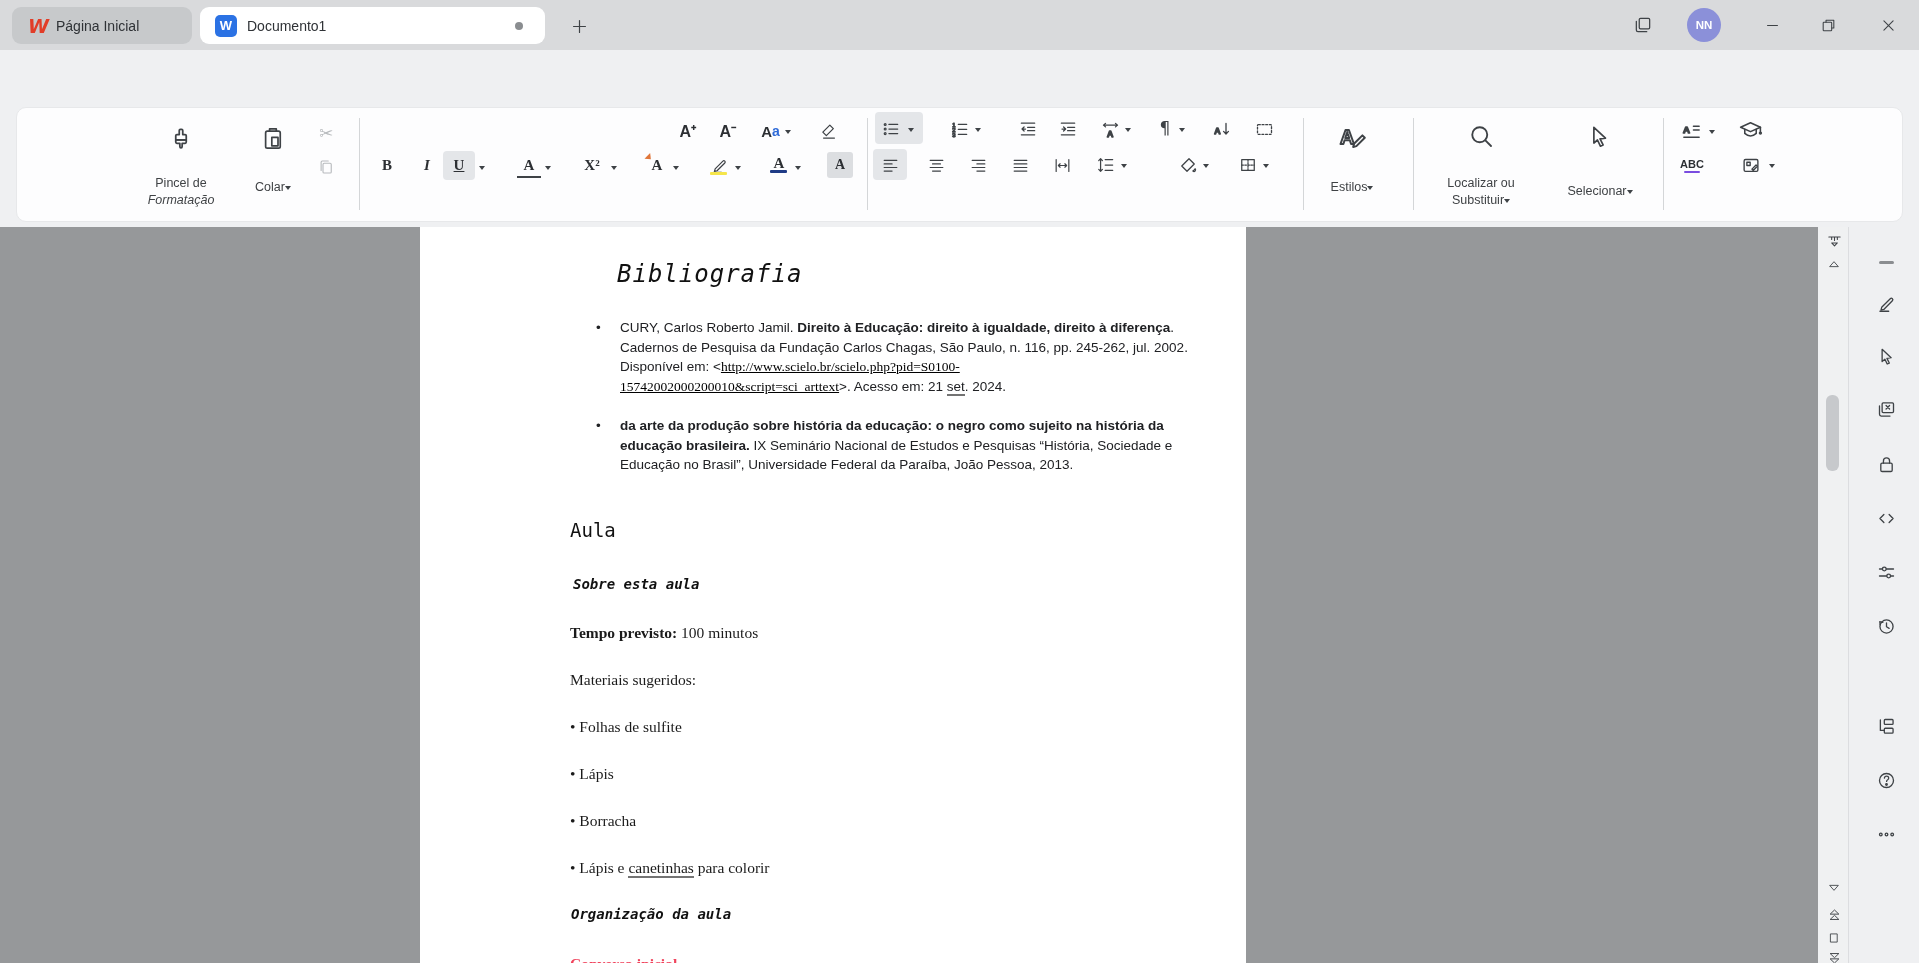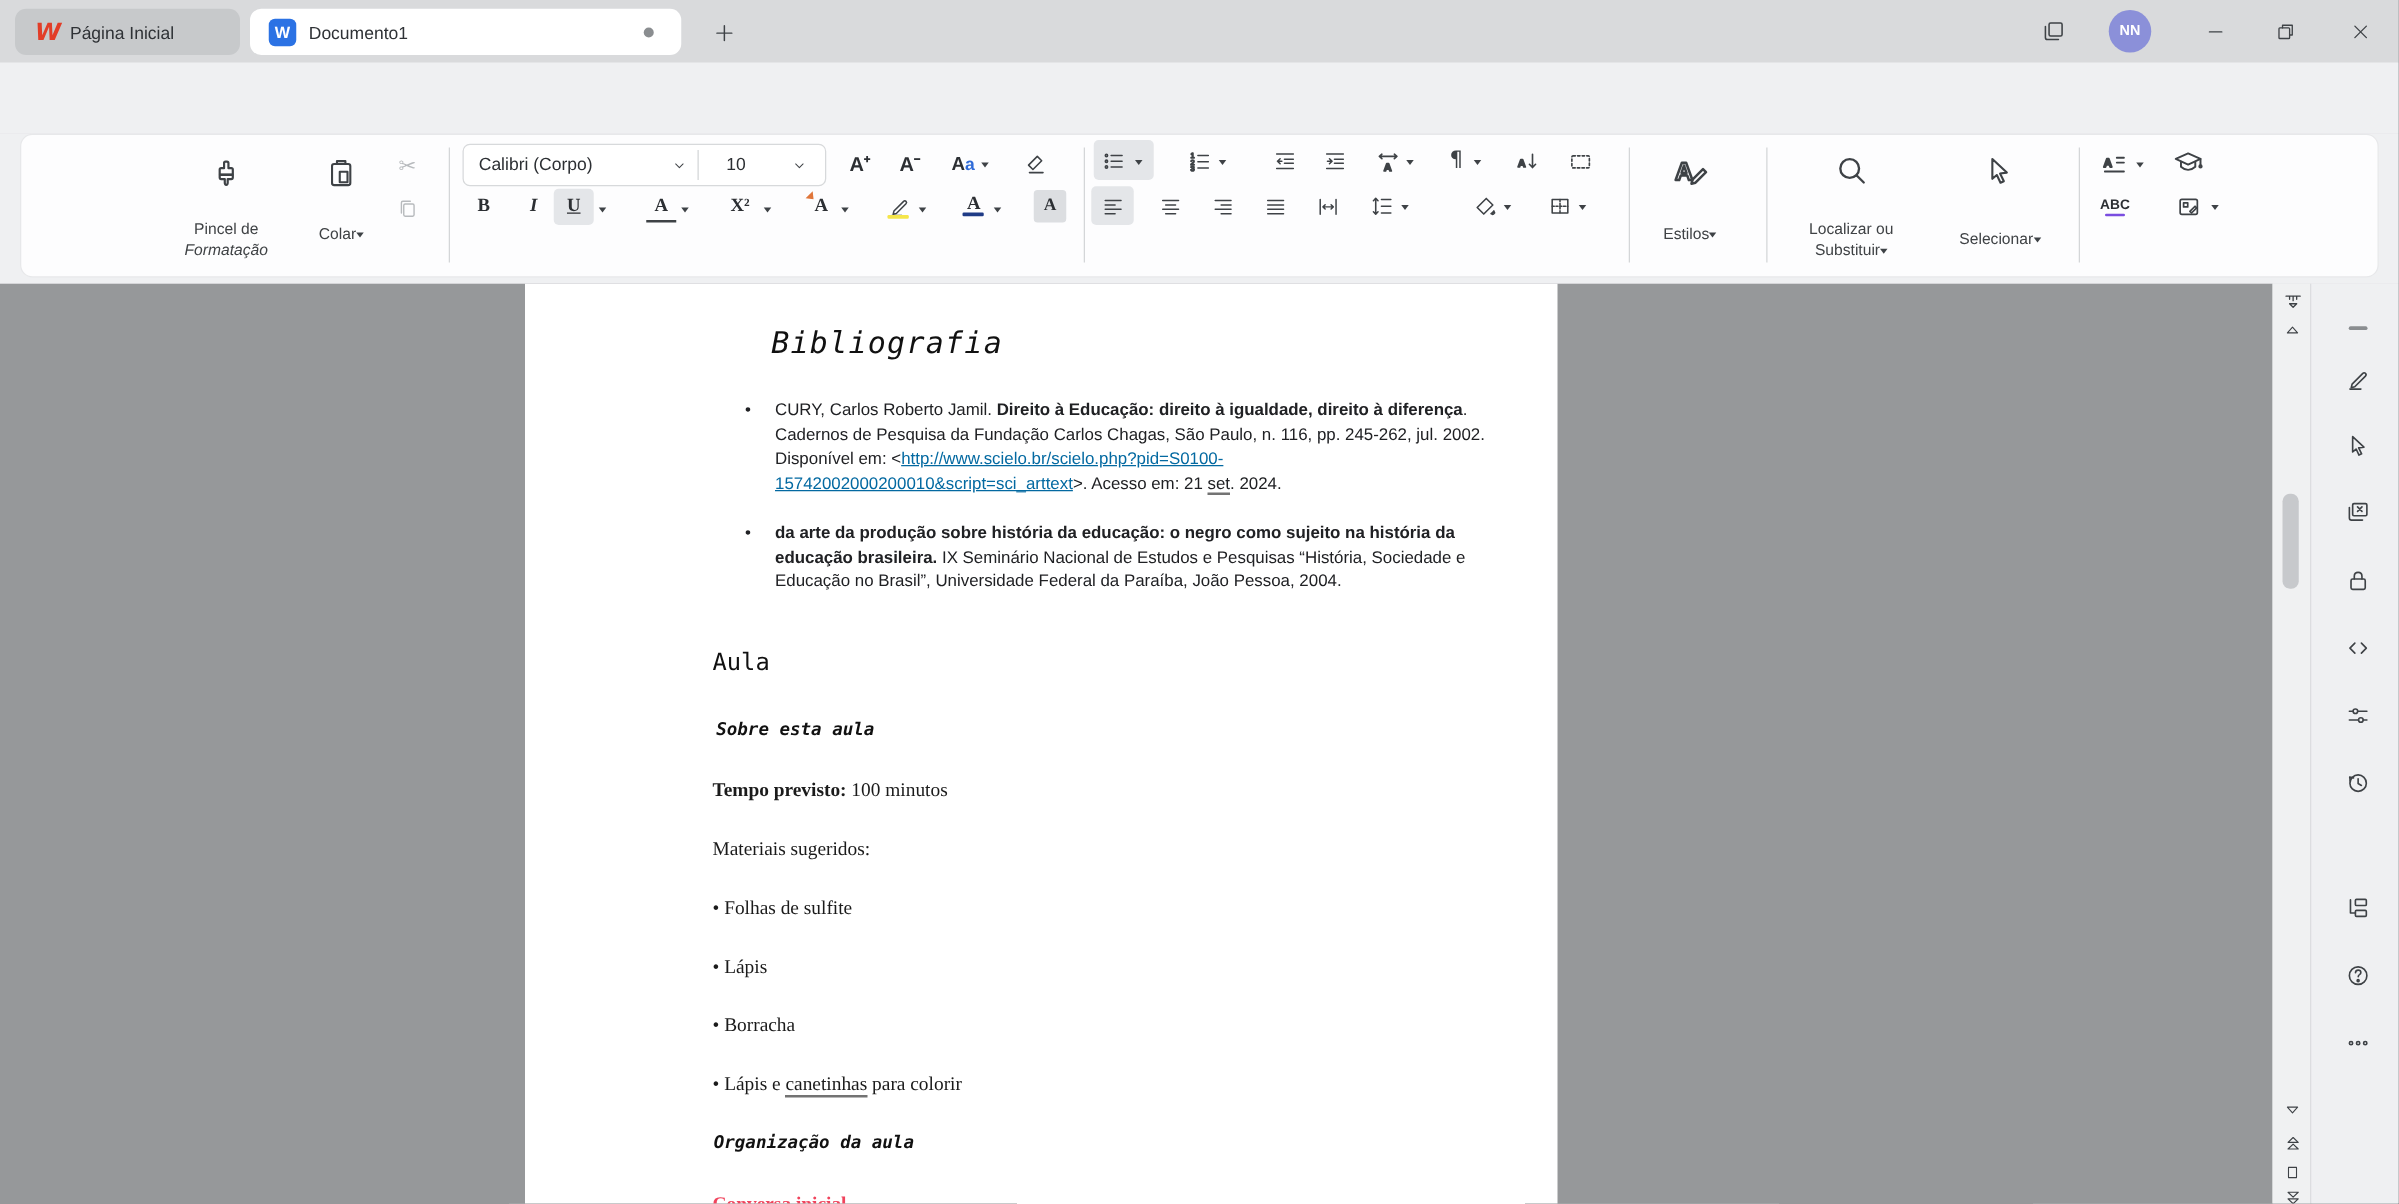--- a/index.html
+++ b/index.html
@@ -47,21 +47,21 @@
   .lbtn{font:bold 15px "Liberation Serif",serif;color:#2c2f33;width:24px;height:26px;}
   .fontbox{border:1px solid #d7d9db;border-radius:6px;background:#fff;}
   .activebg{background:#e4e6e9;border-radius:4px;}
   .colorbar{position:absolute;left:3px;bottom:3px;height:3.5px;width:17px;border-radius:1px;}
   
   .docgray{left:0;top:227px;width:1818px;height:736px;background:#96989a;}
   .page{left:420px;top:227px;width:826px;height:736px;background:#ffffff;overflow:hidden;}
   .h-biblio{left:155px;top:33px;font:italic 24px "DejaVu Sans Mono",monospace;color:#111;letter-spacing:1px;margin-left:42px;}
   .cit{font:13.5px "Liberation Sans",sans-serif;line-height:19.5px;color:#202124;width:625px;}
   .cit .b{font-weight:bold;}
-  .lk{color:#0369a1;text-decoration:underline;}
+  .lk{color:#000000;text-decoration:underline;font-family:Liberation Serif, serif;}
   .sp{border-bottom:2px solid #737373;}
   .blt{font:13.5px "Liberation Sans",sans-serif;color:#202124;}
   .h-aula{left:150px;top:292px;font:19px "DejaVu Sans Mono",monospace;color:#111;}
   .h-sub{font:italic bold 14px "DejaVu Sans Mono",monospace;color:#111;}
   .ser{font:15.5px "Liberation Serif",serif;color:#1b1b1b;white-space:nowrap;}
   .ser .b{font-weight:bold;}
   .redcut{left:150px;top:728px;font:bold 15.5px "Liberation Serif",serif;color:#f0435c;}
   
   .scrollcol{left:1818px;top:227px;width:30px;height:736px;background:#f0f1f2;}
   .thumb{left:1826px;top:395px;width:13px;height:76px;background:#c7c9cc;border-radius:6px;}
@@ -459,31 +459,20 @@
     </div>
 
     <div class="abs flexc" style="left:294px;top:10px;width:30px;height:30px;font-size:17px;color:#b7babd;">✂</div>
     <div class="abs flexc gray" style="left:294px;top:44px;width:30px;height:30px;">
       <svg class="i gray">
           <use href="#s-copy"></use>
         </svg>
     </div>
     <div class="abs vsep psep" style="left:342px;"></div>
 
-    <div class="abs fontbox" style="left:353px;top:7px;width:289px;height:32px;">
-      <span class="abs" style="left:12px;top:7px;font-size:14px;color:#2c2f33;">Calibri (Corpo)</span>
-      <svg class="i abs" style="left:166px;top:10px;width:13px;height:13px">
-          <use href="#s-chevdn"></use>
-        </svg>
-      <div class="abs vsep" style="left:187px;top:4px;height:24px;"></div>
-      <span class="abs" style="left:210px;top:7px;font-size:14px;color:#2c2f33;">10</span>
-      <svg class="i abs" style="left:262px;top:10px;width:13px;height:13px">
-          <use href="#s-chevdn"></use>
-        </svg>
-    </div>
     <div class="abs flexc" style="left:655px;top:9px;width:32px;height:28px;font:600 16px 'Liberation Sans',sans-serif;color:#2c2f33;">A⁺</div>
     <div class="abs flexc" style="left:695px;top:9px;width:32px;height:28px;font:600 16px 'Liberation Sans',sans-serif;color:#2c2f33;">A⁻</div>
     <div class="abs flexc" style="left:737px;top:9px;width:44px;height:28px;">
       <span style="font:600 15px 'Liberation Sans',sans-serif;color:#2c2f33;">A</span>
         <span style="font:600 14px 'Liberation Sans',sans-serif;color:#2f6bd8;">a</span>
       <span class="cr" style="margin-left:5px"></span>
     </div>
     <div class="abs flexc" style="left:796px;top:9px;width:32px;height:28px;">
       <svg class="i" style="width:20px;height:20px">
           <use href="#s-eraser"></use>
@@ -669,21 +658,21 @@
       <div><span>CURY, Carlos Roberto Jamil. </span><span class="b">Direito à Educação: direito à igualdade, direito à diferença</span><span>.</span></div>
       <div><span>Cadernos de Pesquisa da Fundação Carlos Chagas, São Paulo, n. 116, pp. 245-262, jul. 2002.</span></div>
       <div><span>Disponível em: &lt;</span><span class="lk">http://www.scielo.br/scielo.php?pid=S0100-</span></div>
       <div><span class="lk">15742002000200010&amp;script=sci_arttext</span><span>&gt;. Acesso em: 21 </span><span class="sp">set</span><span>. 2024.</span></div>
     </div>
 
     <span class="abs blt" style="left:176px;top:191px;">•</span>
     <div class="abs cit" style="left:200px;top:189px;">
       <div class="b"><span>da arte da produção sobre história da educação: o negro como sujeito na história da</span></div>
       <div><span class="b">educação brasileira.</span><span> IX Seminário Nacional de Estudos e Pesquisas “História, Sociedade e</span></div>
-      <div><span>Educação no Brasil”, Universidade Federal da Paraíba, João Pessoa, 2004.</span></div>
+      <div><span>Educação no Brasil”, Universidade Federal da Paraíba, João Pessoa, 2013.</span></div>
     </div>
 
     <div class="abs h-aula">Aula</div>
     <div class="abs h-sub" style="left:153px;top:349px;">Sobre esta aula</div>
 
     <div class="abs ser" style="left:150px;top:397px;">
       <span class="b">Tempo previsto:</span><span> 100 minutos</span>
     </div>
     <div class="abs ser b" style="left:150px;top:444px;">Materiais sugeridos:</div>
 

